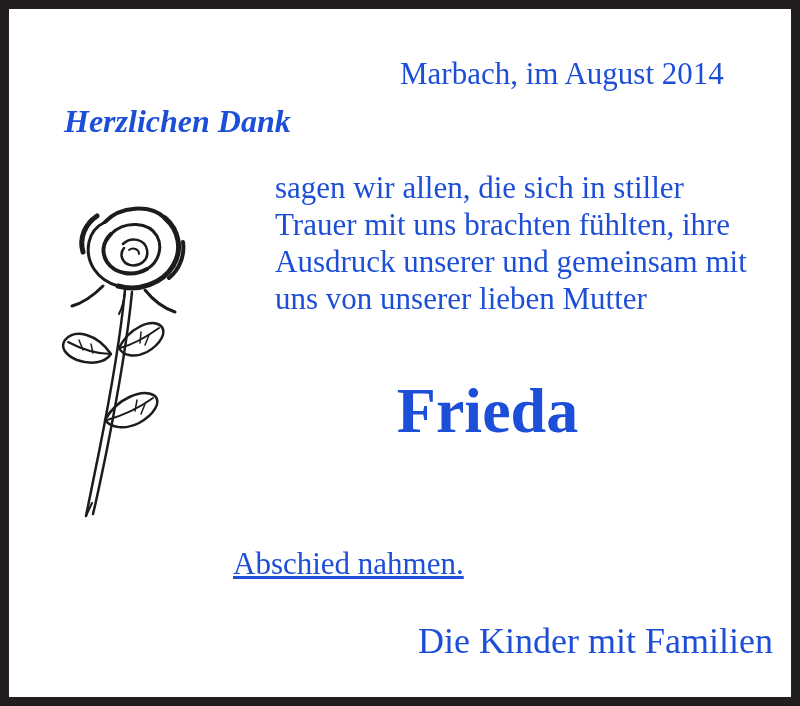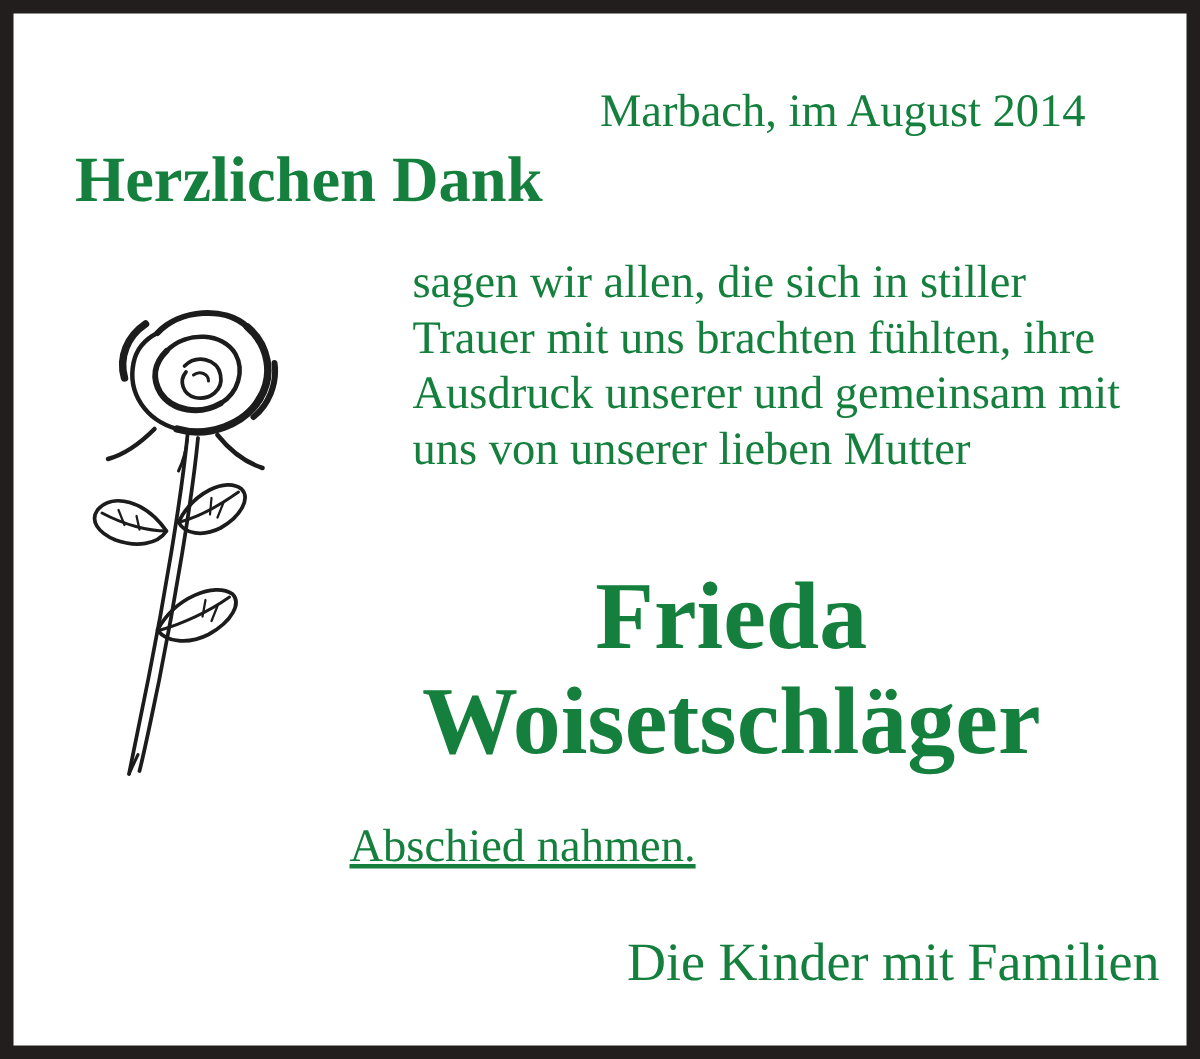--- a/index.html
+++ b/index.html
@@ -8,38 +8,39 @@
     background: #ffffff;
   }
   .notice {
     position: relative;
     width: 800px;
     height: 706px;
     box-sizing: border-box;
     border: 9px solid #221e1d;
     background: #ffffff;
     font-family: "Liberation Serif", "DejaVu Serif", serif;
-    color: #15803d;
+    color: #1d4ed8;
     overflow: hidden;
   }
   .dateline {
     position: absolute;
     left: 391px;
     top: 46px;
     font-size: 31px;
     line-height: 38px;
     white-space: nowrap;
   }
   .headline {
     position: absolute;
-    left: 41px;
+    left: 55px;
     top: 90px;
-    font-size: 43px;
+    font-size: 32px;
     line-height: 44px;
     font-weight: bold;
+    font-style: italic;
     white-space: nowrap;
   }
   .rose {
     position: absolute;
     left: 36px;
     top: 173px;
     width: 175px;
     height: 350px;
   }
   .body-text {
@@ -129,20 +130,19 @@
 
   <div class="body-text">
     <div>sagen wir allen, die sich in stiller</div>
     <div>Trauer mit uns brachten fühlten, ihre</div>
     <div>Ausdruck unserer und gemeinsam mit</div>
     <div>uns von unserer lieben Mutter</div>
   </div>
 
   <div class="name-block">
     <div>Frieda</div>
-    <div>Woisetschläger</div>
   </div>
 
   <div class="closing">Abschied nahmen.</div>
 
   <div class="signature">Die Kinder mit Familien</div>
 
 </div>
 
 </body></html>

